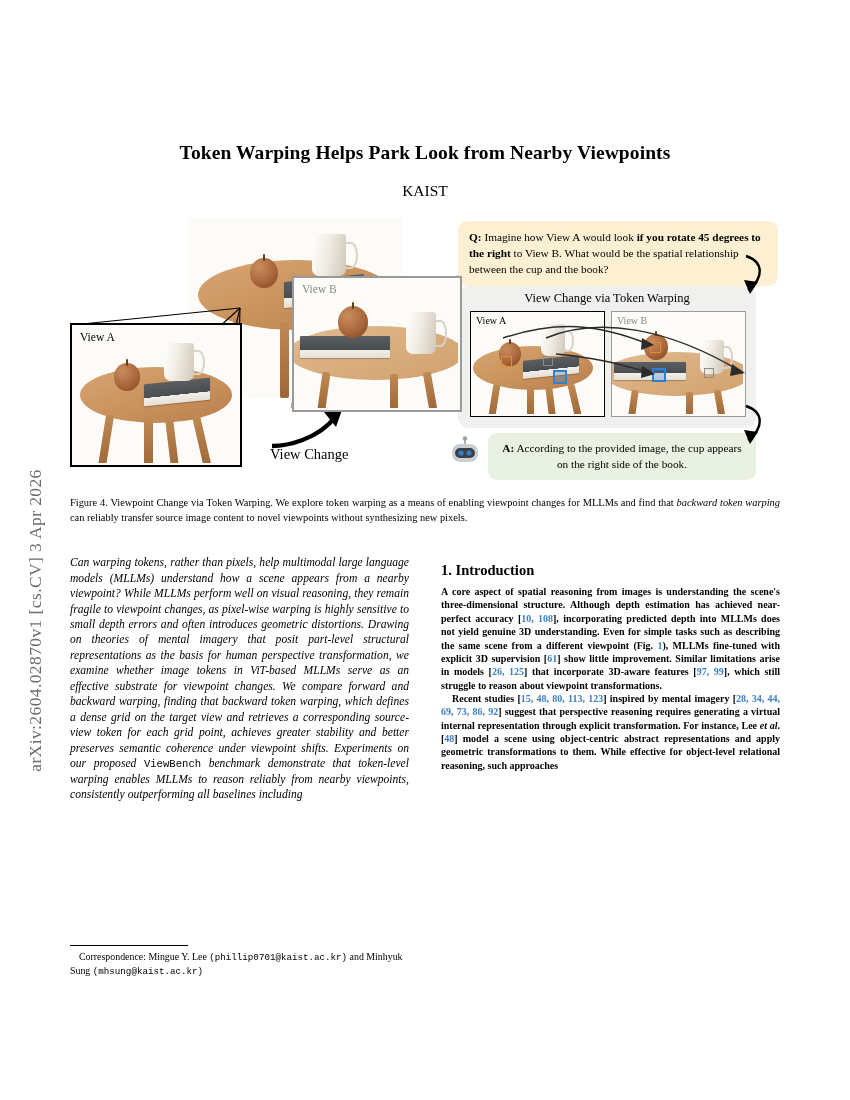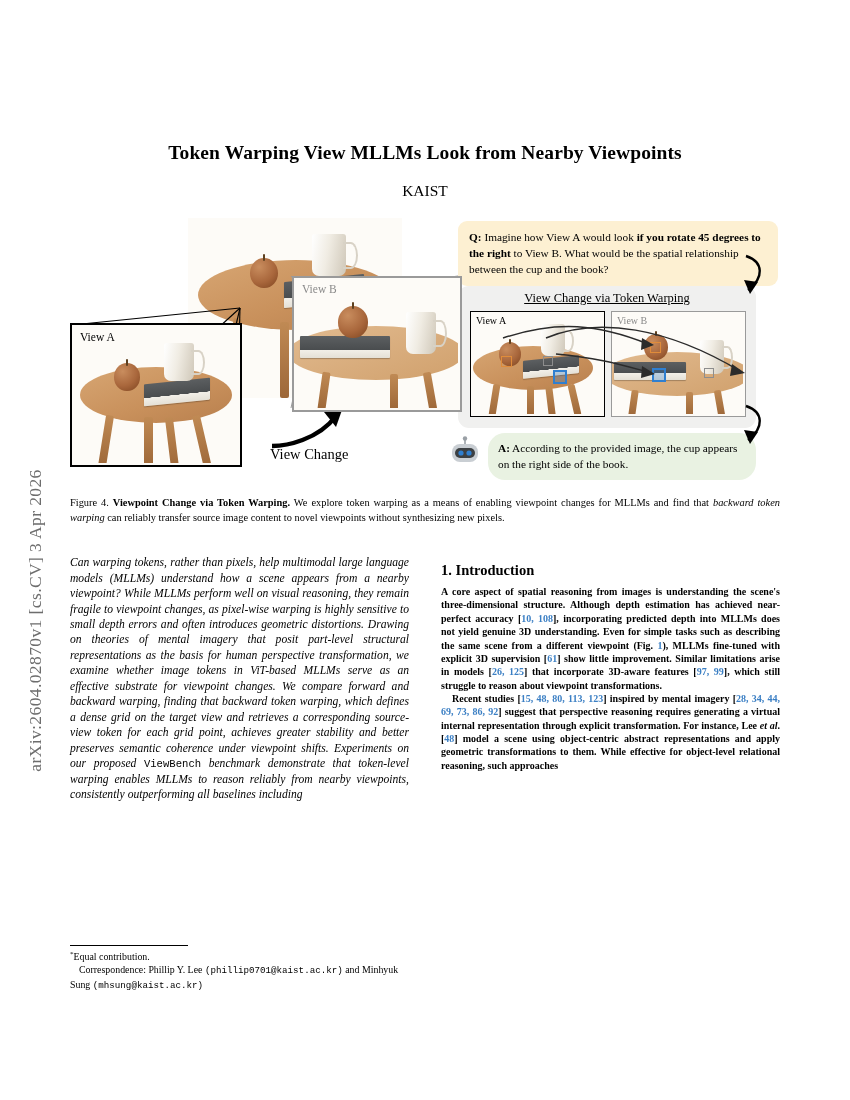--- a/index.html
+++ b/index.html
@@ -122,50 +122,50 @@
     position:absolute; left:388px; top:3px; width:298px;
     background:#fdf0d2; border-radius:9px;
     padding:8px 11px 9px 11px;
     font-size:11.3px; line-height:1.42;
   }
   #warppanel{
     position:absolute; left:388px; top:68px; width:298px; height:142px;
     background:#f0f0ef; border-radius:11px;
   }
   #warp-title{
-    text-align:center; font-size:12.5px; padding-top:5px;text-decoration:underline;
+    text-align:center; font-size:12.5px; padding-top:5px;
   }
   #wboxA{
     position:absolute; left:12px; top:25px; width:133px; height:104px;
     border:1.6px solid #000; background:#fdfbf7; overflow:hidden;
   }
   #wboxB{
     position:absolute; left:153px; top:25px; width:133px; height:104px;
     border:1.6px solid #9a9a9a; background:#fdfbf7; overflow:hidden;
   }
   .tokmark{ position:absolute; z-index:8; }
   #warp-arrows{ position:absolute; left:0; top:0; width:298px; height:142px; z-index:9; }
 
   #abox{
     position:absolute; left:418px; top:215px; width:248px;
-    background:#e9f2e2; border-radius:17px;
+    background:#e9f2e2; border-radius:9px;
     padding:7px 10px 8px 10px;
-    font-size:11.3px; line-height:1.42;
+    font-size:11.3px; line-height:1.42;text-align:center;
   }
   #robot{ position:absolute; left:380px; top:218px; }
   .qa-curve{ position:absolute; z-index:7; }
 
   
   #caption{
     margin-top:6px;
     font-size:10.4px;
     line-height:1.4;
     text-align:justify;
   }
-  #caption .cap-b{ font-weight:bold; }
+  #caption .cap-b{ font-weight:normal; }
   #caption .cap-i{ font-style:italic; }
 
   
   #cols{
     margin-top:17px;
     display:flex; gap:32px;
   }
   .col{ width:339px; }
 
   .h-center{ text-align:center; font-size:15.5px; font-weight:bold; }
@@ -221,21 +221,21 @@
   }
   #footnote sup{ font-size:7px; }
 </style>
 </head>
 <body>
 
 <div id="arxiv-stamp">arXiv:2604.02870v1  [cs.CV]  3 Apr 2026</div>
 
 <div id="page">
 
-  <div id="title">Token Warping View MLLMs Look from Nearby Viewpoints</div>
+  <div id="title">Token Warping Helps Park Look from Nearby Viewpoints</div>
 
   <div id="affil">KAIST</div>
 
   <div id="figure">
 
     <svg id="zoomlines">
       <line x1="170" y1="90" x2="2" y2="107" stroke="#000" stroke-width="1.1"></line>
       <line x1="170" y1="90" x2="2" y2="243" stroke="#000" stroke-width="1.1"></line>
       <line x1="170" y1="90" x2="166" y2="107" stroke="#000" stroke-width="1.1"></line>
       <line x1="170" y1="90" x2="166" y2="243" stroke="#000" stroke-width="1.1"></line>
@@ -379,15 +379,14 @@
 
       <p class="body-p first"><span>A core aspect of spatial reasoning from images is understanding the scene's three-dimensional structure. Although depth estimation has achieved near-perfect accuracy [</span><span class="cite">10, 108</span><span>], incorporating predicted depth into MLLMs does not yield genuine 3D understanding. Even for simple tasks such as describing the same scene from a different viewpoint (Fig. </span><span class="cite">1</span><span>), MLLMs fine-tuned with explicit 3D supervision [</span><span class="cite">61</span><span>] show little improvement. Similar limitations arise in models [</span><span class="cite">26, 125</span><span>] that incorporate 3D-aware features [</span><span class="cite">97, 99</span><span>], which still struggle to reason about viewpoint transformations.</span></p>
 
       <p class="body-p"><span>Recent studies [</span><span class="cite">15, 48, 80, 113, 123</span><span>] inspired by mental imagery [</span><span class="cite">28, 34, 44, 69, 73, 86, 92</span><span>] suggest that perspective reasoning requires generating a virtual internal representation through explicit transformation. For instance, Lee </span><span class="it">et al</span><span>. [</span><span class="cite">48</span><span>] model a scene using object-centric abstract representations and apply geometric transformations to them. While effective for object-level relational reasoning, such approaches</span></p>
     </div>
   </div>
 </div>
 
 <div id="footnote">
   <div id="fn-rule"></div>
-  <p><sup>*</sup><span>Equal contribution.</span></p>
-  <p style="text-indent:9px;"><span>Correspondence: Phillip Y. Lee </span><span class="fn-mono">(phillip0701@kaist.ac.kr)</span><span> and Minhyuk Sung </span><span class="fn-mono">(mhsung@kaist.ac.kr)</span></p>
+  <p style="text-indent:9px;"><span>Correspondence: Mingue Y. Lee </span><span class="fn-mono">(phillip0701@kaist.ac.kr)</span><span> and Minhyuk Sung </span><span class="fn-mono">(mhsung@kaist.ac.kr)</span></p>
 </div>
 
 </body></html>

